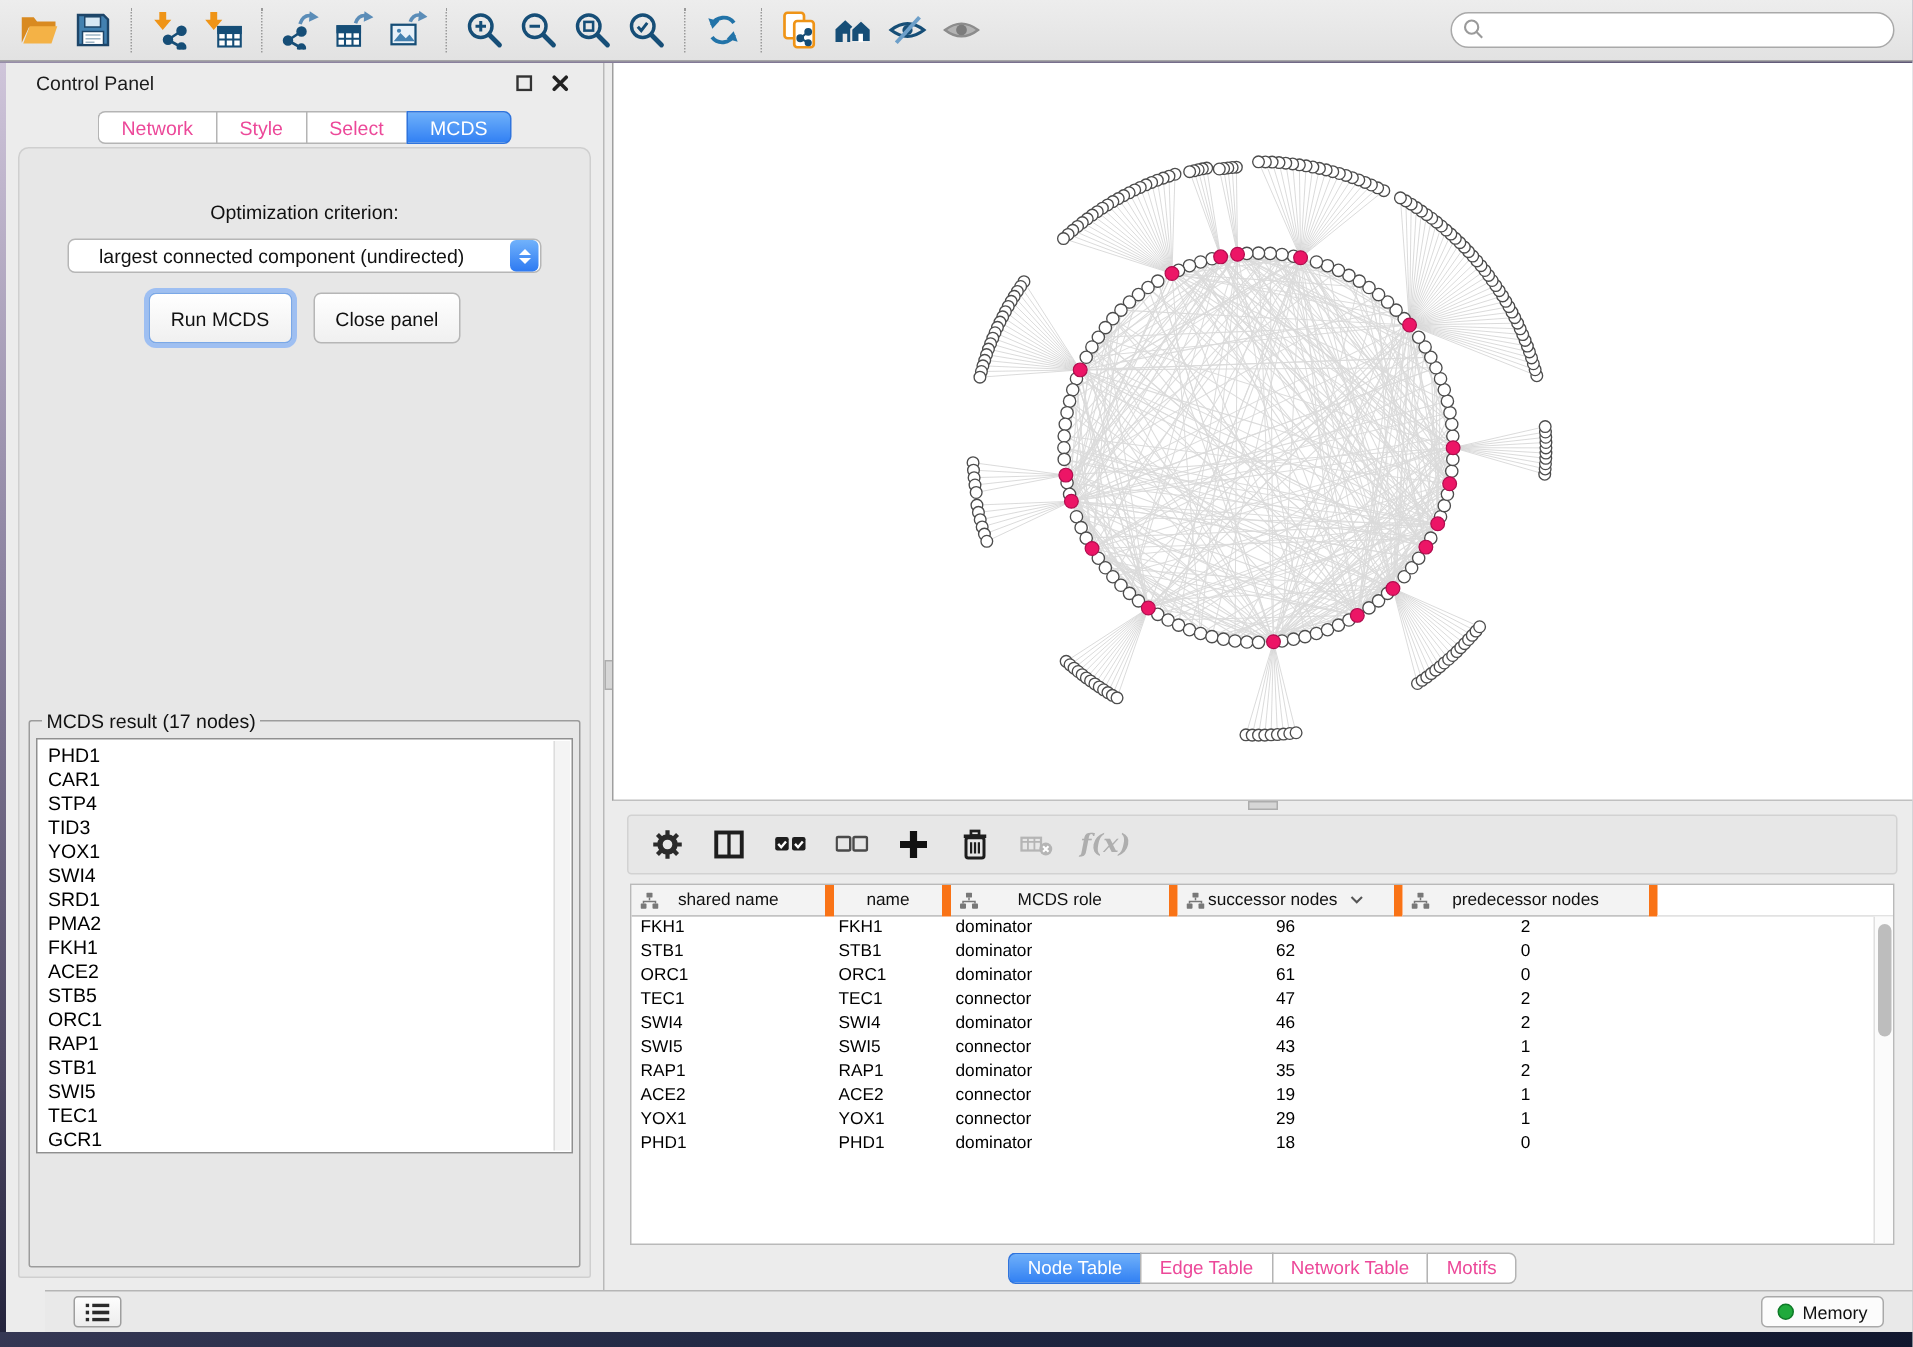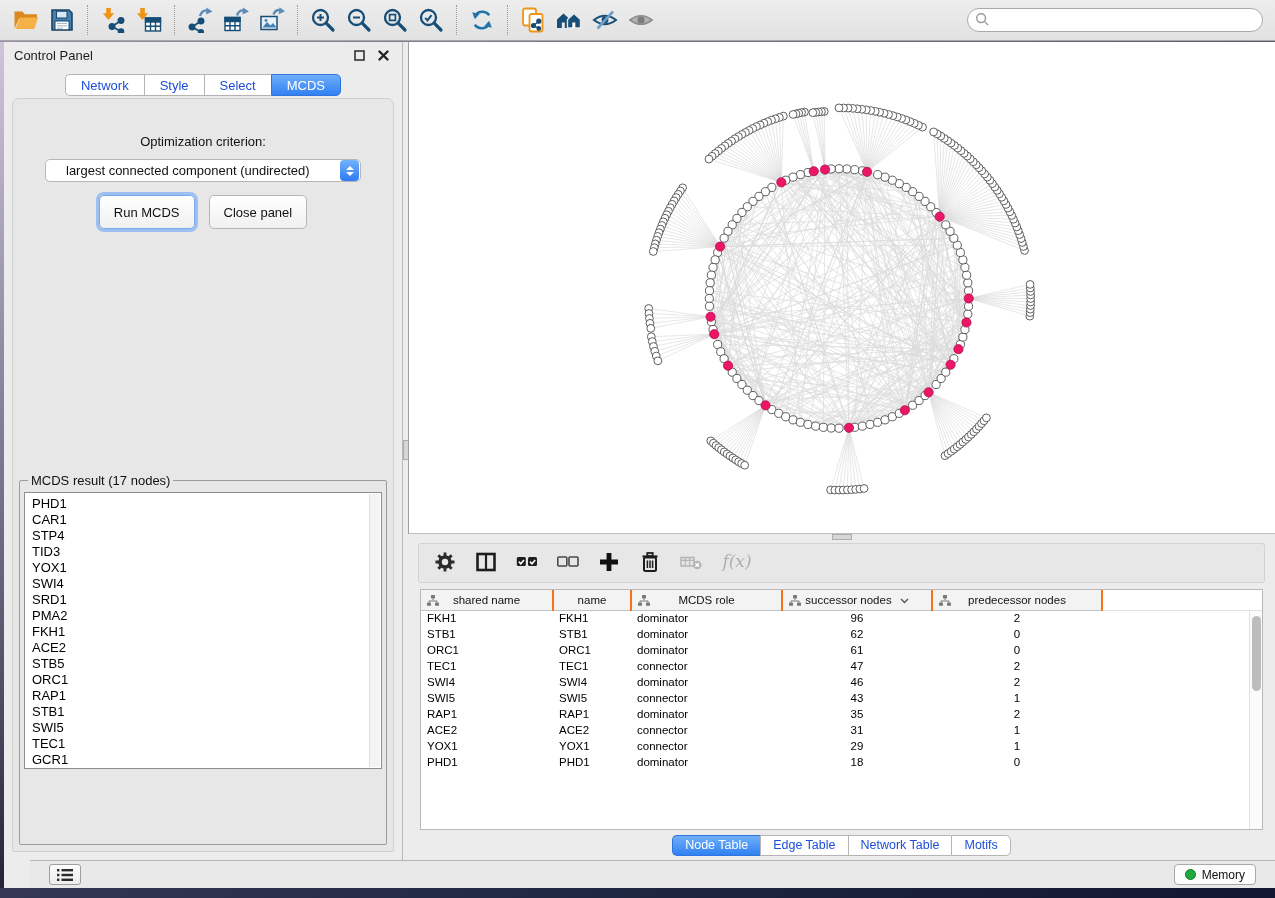--- a/index.html
+++ b/index.html
@@ -19,26 +19,26 @@
   .search-icon { position:absolute; left:8px; top:4px; width:15px; height:15px; }
 
   
   .content-row { position:absolute; top:42px; left:0; right:0; bottom:0; display:flex; }
   .wall-strip { width:4px; background:linear-gradient(#cfc5da,#8d84a1 40%,#4d4762 80%,#23233c); }
   .workspace { flex:1; display:flex; flex-direction:column; background:#ececec; min-width:0; }
   .panes { flex:1; display:flex; min-height:0; }
 
   
   .control-panel { width:398px; display:flex; flex-direction:column; background:#ececec; }
-  .panel-titlebar { height:26px; display:flex; align-items:center; padding:0 10px; font-size:13px; color:#1c1c1c; }
+  .panel-titlebar { height:26px; display:flex; align-items:center; padding:0 20px; font-size:13px; color:#1c1c1c; }
   .panel-titlebar .sp { flex:1; }
   .win-ic { width:18px; height:16px; display:flex; align-items:center; justify-content:center; cursor:pointer; margin-left:6px; }
   .cp-tabs { height:30px; display:flex; justify-content:center; align-items:flex-end; padding-bottom:2px; }
   .seg { display:flex; }
-  .seg button { height:22px; padding:0 15px; font-size:13px; font-family:inherit; background:#fff; border:1px solid #b4b4b4; border-right-width:0; color:#1d4ed8; cursor:pointer; }
+  .seg button { height:22px; padding:0 15px; font-size:13px; font-family:inherit; background:#fff; border:1px solid #b4b4b4; border-right-width:0; color:#ec4899; cursor:pointer; }
   .seg button:first-child { border-radius:5px 0 0 5px; }
   .seg button:last-child { border-radius:0 5px 5px 0; border-right-width:1px; }
   .seg button.active { background:linear-gradient(#6fb0fa,#3180f3); border-color:#2f74dd; color:#fff; }
   .cp-body { flex:1; margin:0 8px 8px 8px; background:#e7e7e7; border:1px solid #cfcfcf; border-radius:7px 7px 2px 2px; display:flex; flex-direction:column; overflow:hidden; }
   .crit-label { text-align:center; font-size:13px; color:#111; margin-top:35px; }
   .select-box { width:316px; height:23px; margin:10px auto 0; background:#fff; border:1px solid #b6b6b6; border-radius:5px; display:flex; align-items:center; font-size:13px; color:#111; }
   .select-box .val { flex:1; padding-left:20px; white-space:nowrap; overflow:hidden; }
   .select-box .step { width:19px; height:21px; border-radius:4px; margin-right:1px; background:linear-gradient(#71b2fb,#2e7af2); display:flex; flex-direction:column; align-items:center; justify-content:center; gap:2px; }
   .select-box .step i { width:0; height:0; border-left:4px solid transparent; border-right:4px solid transparent; }
   .step .up { border-bottom:4px solid #fff; }
@@ -64,27 +64,27 @@
   .net-titlebar { height:22px; background:linear-gradient(#efefef,#d9d9d9); border-bottom:1px solid #ababab; position:relative; display:flex; align-items:center; justify-content:center; }
   .lights { position:absolute; left:8px; top:5px; display:flex; gap:8px; }
   .light { width:12px; height:12px; border-radius:50%; }
   .net-title { font-size:12.5px; color:#333; }
   .net-canvas { height:492px; background:#fff; border-left:1px solid #9f9f9f; border-bottom:1px solid #c0c0c0; position:relative; overflow:hidden; }
   .net-canvas svg { display:block; }
 
   
   .table-panel { flex:1; display:flex; flex-direction:column; background:#ececec; min-height:0; }
   .tp-toolbar { margin:3px 10px 6px 10px; height:40px; background:#e7e7e7; border:1px solid #d2d2d2; border-radius:3px; display:flex; align-items:center; gap:17px; padding-left:14px; }
-  .tp-btn { width:24px; height:24px; display:flex; align-items:flex-start; justify-content:center; background:none; border:none; cursor:pointer; }
+  .tp-btn { width:24px; height:24px; display:flex; align-items:center; justify-content:center; background:none; border:none; cursor:pointer;font-weight:bold; }
   .tp-btn svg { width:22px; height:22px; }
   .tp-btn.disabled { cursor:default; }
   .fx { font-family:"DejaVu Serif", serif; font-style:italic; font-size:17px; color:#aeaeae; }
   .tp-tablewrap { margin:0 12px; flex:1; border:1px solid #b9b9b9; background:#fff; position:relative; overflow:hidden; }
   table.nodes { border-collapse:collapse; table-layout:fixed; width:100%; }
-  table.nodes th { height:20px; background:#f3f3f3; border-bottom:1px solid #c3c3c3; border-right:2px solid #f97316; font-size:11.5px; font-weight:normal; color:#111; position:relative; }
+  table.nodes th { height:20px; background:#f3f3f3; border-bottom:1px solid #c3c3c3; border-right:6px solid #f97316; font-size:11.5px; font-weight:normal; color:#111; position:relative; }
   table.nodes th .hlbl { display:inline-block; }
   table.nodes th .tree-ic { position:absolute; left:6px; top:5px; }
   table.nodes th .sort-ic { margin-left:8px; }
   table.nodes td { height:16px; font-size:11.5px; color:#000; padding:0 6px; white-space:nowrap; overflow:hidden; }
   td.r { text-align:center; padding-right:10px; }
   .tbl-scroll { position:absolute; top:21px; right:0; bottom:0; width:13px; background:#fbfbfb; border-left:1px solid #e0e0e0; }
   .tbl-thumb { position:absolute; top:5px; left:2px; width:9px; height:75px; border-radius:5px; background:#bdbdbd; }
   .tp-tabs { height:30px; display:flex; justify-content:center; align-items:center; }
   .tp-tabs .seg button { font-size:12.5px; height:21px; padding:0 12px; }
 
@@ -1348,21 +1348,21 @@
                       <td>RAP1</td>
                       <td>dominator</td>
                       <td class="r">35</td>
                       <td class="r">2</td>
                       <td></td>
                     </tr>
                     <tr>
                       <td>ACE2</td>
                       <td>ACE2</td>
                       <td>connector</td>
-                      <td class="r">31</td>
+                      <td class="r">19</td>
                       <td class="r">1</td>
                       <td></td>
                     </tr>
                     <tr>
                       <td>YOX1</td>
                       <td>YOX1</td>
                       <td>connector</td>
                       <td class="r">29</td>
                       <td class="r">1</td>
                       <td></td>

